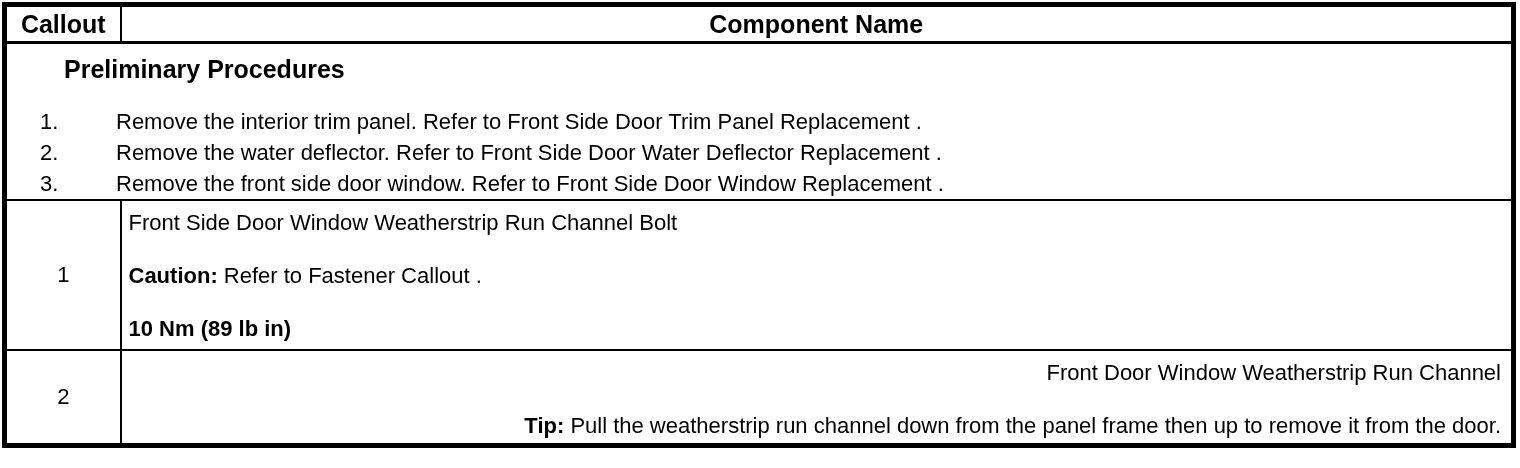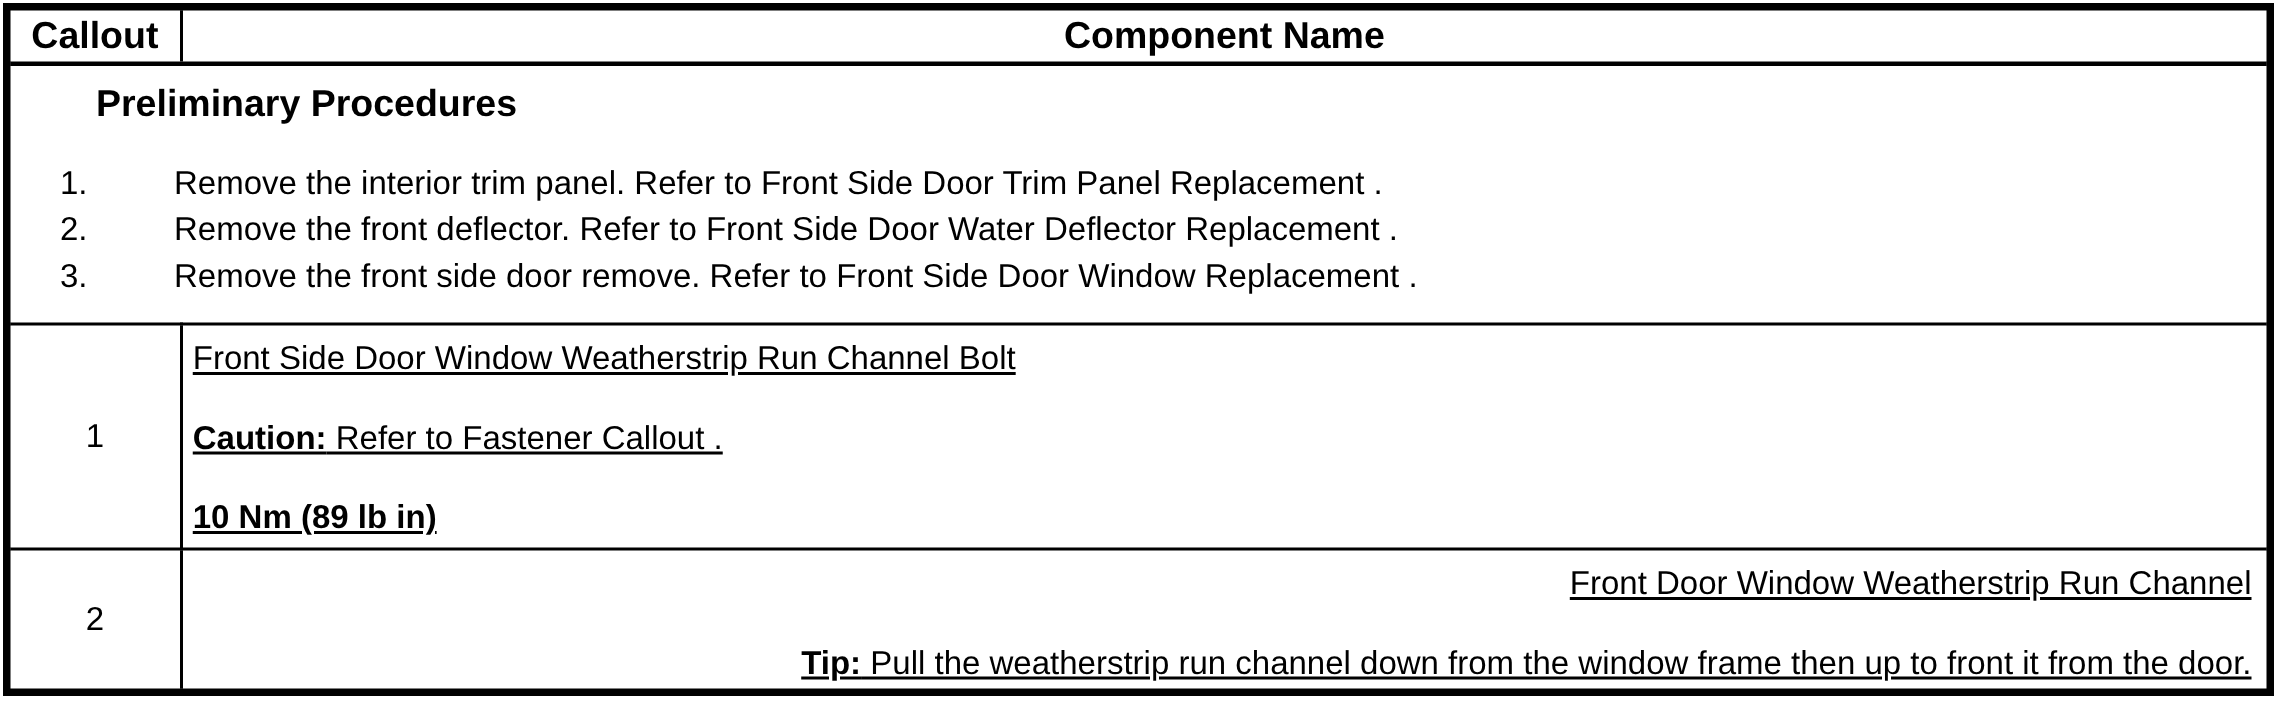--- a/index.html
+++ b/index.html
@@ -39,21 +39,21 @@
     font-size: 25px;
     font-weight: bold;
     text-align: center;
     border-bottom: 3px solid #000000;
   }
   th.callout-col { width: 116px; }
   
   td.prelim-cell {
     height: 123px;
     vertical-align: top;
-    padding: 11px 8px 16px 0;
+    padding: 11px 8px 0 0;
   }
   .prelim-title {
     font-size: 25px;
     font-weight: bold;
     margin-left: 57px;
     line-height: 28px;
   }
   .prelim-steps {
     margin-top: 23px;
   }
@@ -73,21 +73,20 @@
   }
   
   td.callout-cell {
     text-align: center;
     font-size: 22px;
     vertical-align: middle;
   }
   td.component-cell {
     vertical-align: top;
     padding: 8px 10px 6px 7px;
-    text-decoration: underline;
   }
   td.component-cell .cell-flex {
     display: flex;
     flex-direction: column;
     justify-content: space-between;
     height: 100%;
   }
   tr.row-1 td { height: 150px; }
   tr.row-2 td { height: 95px; }
   tr.row-2 td.component-cell { padding-bottom: 3px; text-align: right; }
@@ -111,25 +110,25 @@
     <tr>
       <td class="prelim-cell" colspan="2">
         <div class="prelim-title">Preliminary Procedures</div>
         <div class="prelim-steps">
           <div class="step">
               <span class="step-num">1.</span>
               <span class="step-text">Remove the interior trim panel. Refer to Front Side Door Trim Panel Replacement .</span>
             </div>
           <div class="step">
               <span class="step-num">2.</span>
-              <span class="step-text">Remove the front deflector. Refer to Front Side Door Water Deflector Replacement .</span>
+              <span class="step-text">Remove the water deflector. Refer to Front Side Door Water Deflector Replacement .</span>
             </div>
           <div class="step">
               <span class="step-num">3.</span>
-              <span class="step-text">Remove the front side door remove. Refer to Front Side Door Window Replacement .</span>
+              <span class="step-text">Remove the front side door window. Refer to Front Side Door Window Replacement .</span>
             </div>
         </div>
       </td>
     </tr>
 
     <tr class="row-1">
       <td class="callout-cell">1</td>
       <td class="component-cell">
         <div class="cell-flex">
           <div class="comp-line">Front Side Door Window Weatherstrip Run Channel Bolt</div>
@@ -137,18 +136,18 @@
           <div class="comp-line bold">10 Nm (89 lb in)</div>
         </div>
       </td>
     </tr>
 
     <tr class="row-2">
       <td class="callout-cell">2</td>
       <td class="component-cell">
         <div class="cell-flex">
           <div class="comp-line">Front Door Window Weatherstrip Run Channel</div>
-          <div class="comp-line"><span class="bold">Tip:</span><span> Pull the weatherstrip run channel down from the window frame then up to front it from the door.</span></div>
+          <div class="comp-line"><span class="bold">Tip:</span><span> Pull the weatherstrip run channel down from the panel frame then up to remove it from the door.</span></div>
         </div>
       </td>
     </tr>
   </tbody>
 </table>
 
 </body></html>

